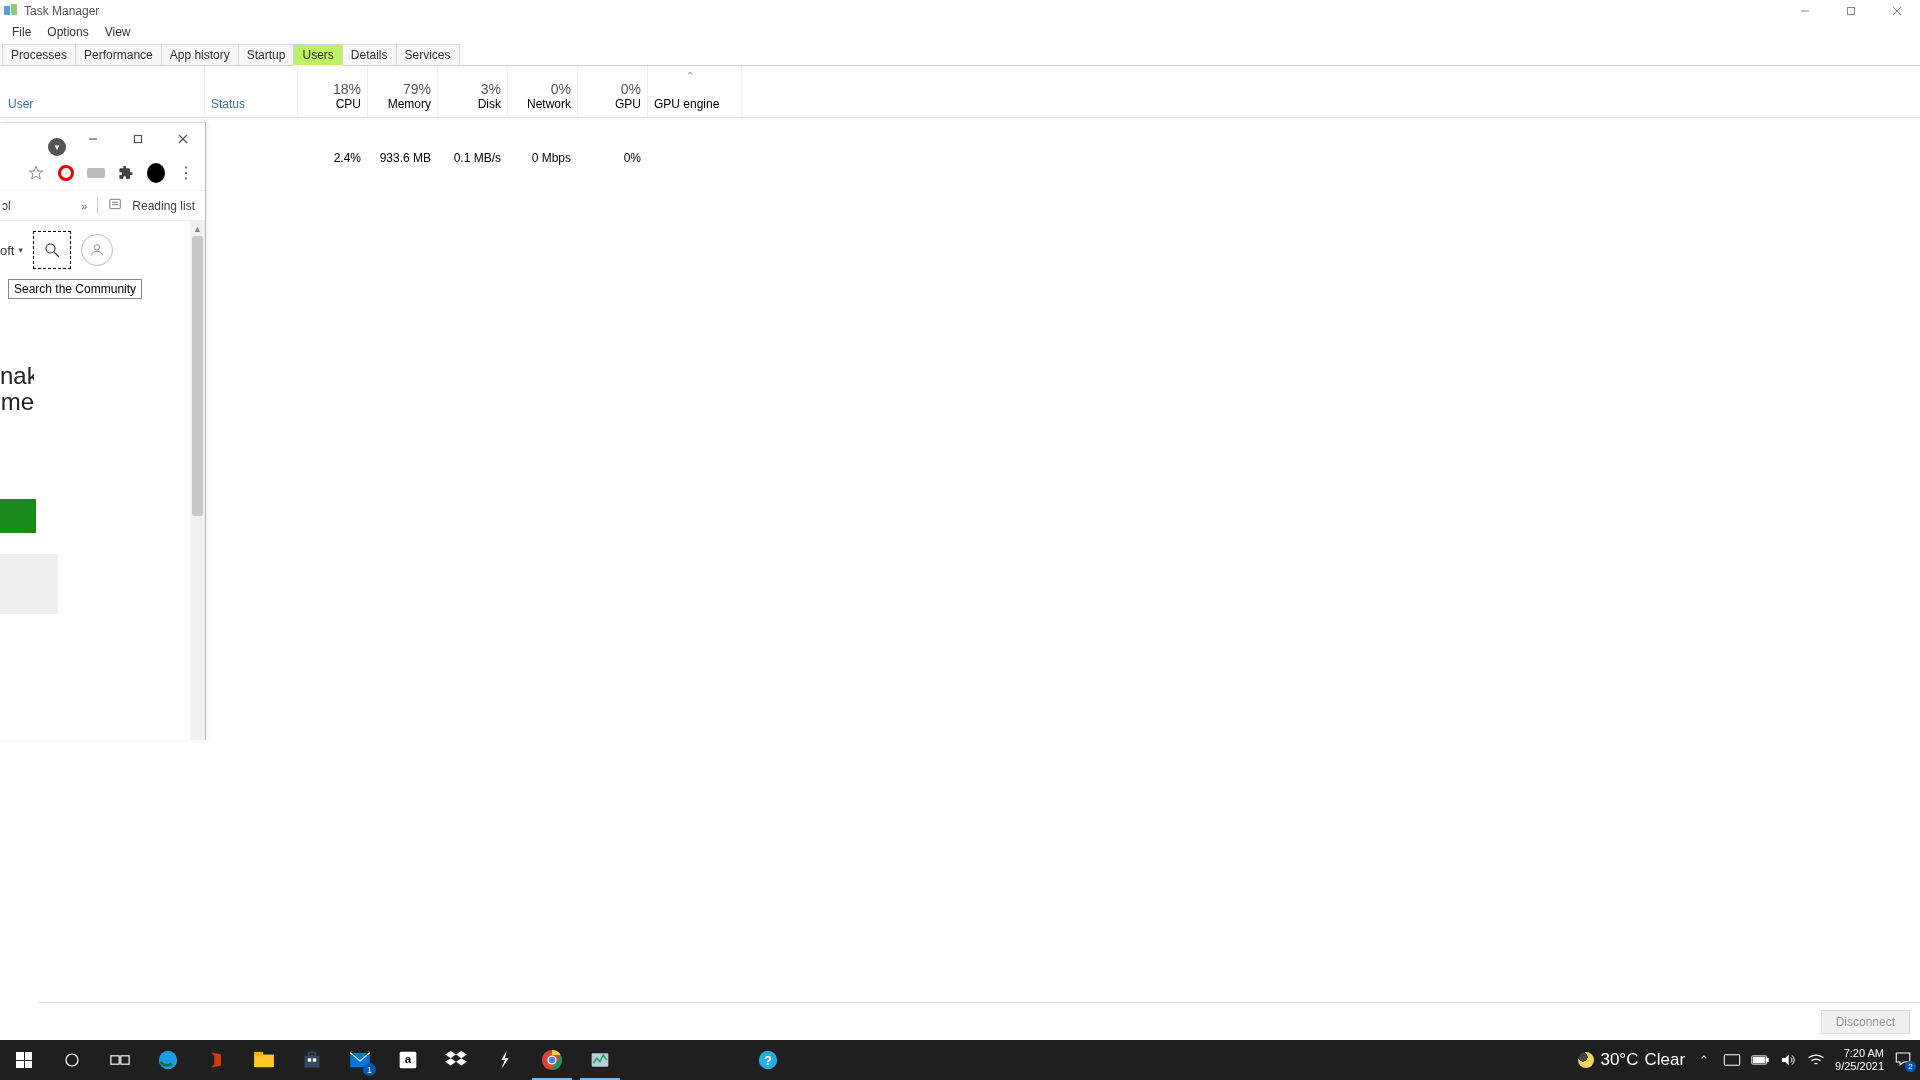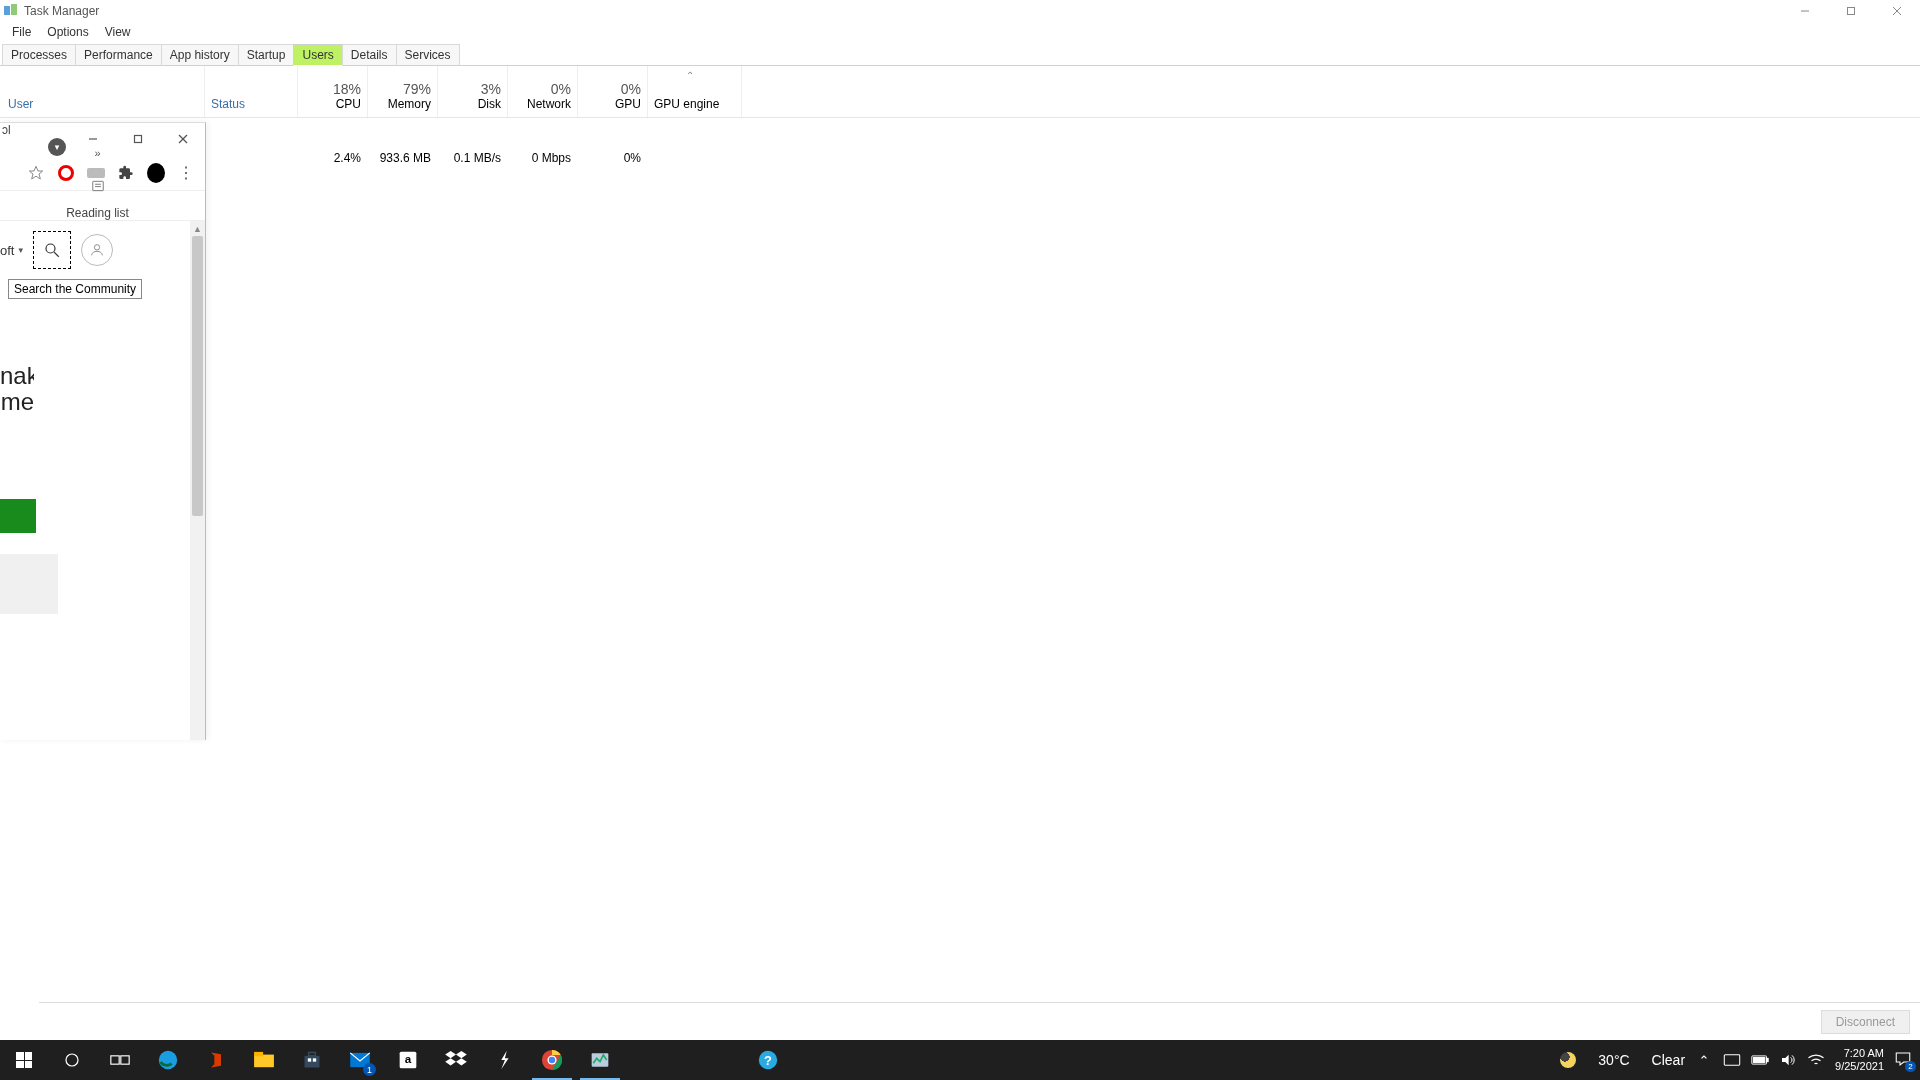--- a/index.html
+++ b/index.html
@@ -59,21 +59,21 @@
 
   .br-toolbar { height: 36px; display:flex; align-items:center; gap:12px; padding-right:10px; justify-content:flex-end; border-bottom:1px solid #eee;}
   .br-toolbar .ic { width:18px; height:18px; display:flex; align-items:center; justify-content:center; color:#555;}
   .star-ic svg{width:16px;height:16px;fill:none;stroke:#777;stroke-width:1.3;}
   .opera-ic { width:16px;height:16px;border:3px solid #e00;border-radius:50%;}
   .gray-ic { width:18px;height:10px;background:#bbb;border-radius:2px;}
   .ext-ic svg{width:16px;height:16px;fill:#444;}
   .avatar { width:20px;height:20px;border-radius:50%;background:#000;}
   .menu-dots { font-size:16px;color:#555;line-height:1;}
 
-  .br-bookbar { height:30px; display:flex; align-items:center; justify-content:flex-end; padding-right:10px; gap:10px; border-bottom:1px solid #eee; font-size:12px; color:#444;flex-direction:column;}
+  .br-bookbar { height:30px; display:flex; align-items:center; justify-content:flex-end; padding-right:10px; gap:10px; border-bottom:1px solid #eee; font-size:12px; color:#444;}
   .br-bookbar .chevrons{font-size:11px;color:#555;}
   .br-bookbar .sep{width:1px;height:16px;background:#ccc;}
   .rl-ic svg{width:14px;height:14px;fill:none;stroke:#555;stroke-width:1.3;}
 
   .br-content { flex:1; position:relative; background:#fff; }
   .br-scroll { position:absolute; right:0; top:0; bottom:0; width:15px; background:#f1f1f1;}
   .br-scroll .arrow{height:15px;display:flex;align-items:center;justify-content:center;color:#888;font-size:9px;}
   .br-scroll .thumb{position:absolute;top:15px;left:2px;right:2px;height:280px;background:#c8c8c8;border-radius:2px;}
 
   .page-head { display:flex; align-items:center; gap:10px; padding:10px 0 0 0;}
@@ -96,21 +96,21 @@
   .win-logo { width:16px; height:16px; display:grid; grid-template-columns:1fr 1fr; grid-template-rows:1fr 1fr; gap:1px;}
   .win-logo span{background:#fff;}
   .tb-search { flex: 0 0 320px; height:40px; background:#fff; color:#777; display:flex; align-items:center; gap:12px; padding-left:14px;}
   .tb-search svg{width:16px;height:16px;stroke:#555;fill:none;stroke-width:1.6;}
   .tb-icons { display:flex; align-items:center; height:40px;}
   .tb-ic { width:48px; height:40px; display:flex; align-items:center; justify-content:center; position:relative;}
   .tb-ic.active::after{content:"";position:absolute;bottom:0;left:4px;right:4px;height:2px;background:#76b9ed;}
   .badge{position:absolute;bottom:4px;right:8px;background:#0057b8;color:#fff;font-size:9px;border-radius:50%;width:13px;height:13px;display:flex;align-items:center;justify-content:center;}
   .tb-spacer{flex:1;}
   .tb-tray{display:flex;align-items:center;gap:10px;padding-right:6px;}
-  .weather{display:flex;align-items:center;gap:22px;font-size:14px;}
+  .weather{display:flex;align-items:center;gap:6px;font-size:17px;}
   .moon{width:16px;height:16px;border-radius:50%;background:radial-gradient(circle at 30% 30%,#444 30%,#f4d35e 31%);}
   .tray-ic{width:18px;height:18px;display:flex;align-items:center;justify-content:center;}
   .clock{font-size:11px;text-align:right;line-height:1.2;}
   .notif{width:20px;height:20px;position:relative;}
   .notif svg{width:18px;height:18px;stroke:#fff;fill:none;stroke-width:1.4;}
   .notif .b{position:absolute;bottom:-2px;right:-2px;background:#0057b8;color:#fff;font-size:8px;border-radius:50%;width:11px;height:11px;display:flex;align-items:center;justify-content:center;}
 
   
 </style>
 </head>

